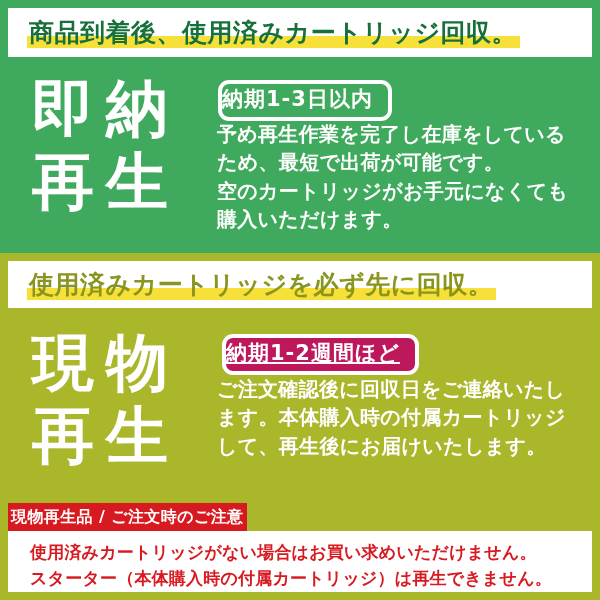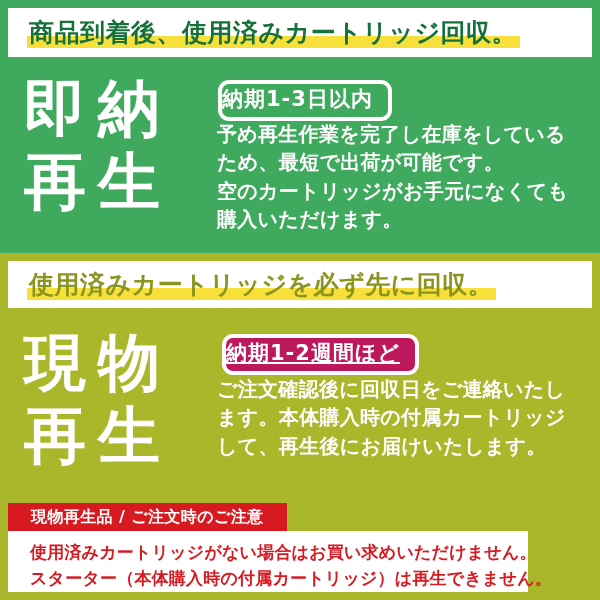--- a/index.html
+++ b/index.html
@@ -88,21 +88,21 @@
     width: 175px;
     color: #ffffff;
     font-size: 62px;
     font-weight: bold;
     line-height: 1.18;
     letter-spacing: 12px;
     text-align: left;
   }
   .bigword-sokuno { top: 72px; }
   .bigword-genbutsu { top: 326px; }
-  .bigword .row { display: block; white-space: nowrap; }
+  .bigword .row { display: block; white-space: nowrap; margin-left: 8px; }
 
   
   .badge {
     position: absolute;
     display: inline-block;
     border: 4px solid #ffffff;
     border-radius: 11px;
     padding: 4px 15px 6px 0;
     font-size: 21px;
     font-weight: bold;
@@ -139,36 +139,36 @@
   .body-sokuno { top: 120px; }
   .body-genbutsu { top: 375px; }
   .body-text .line { display: block; white-space: nowrap; }
 
   
   .caution-tag {
     position: absolute;
     left: 8px;
     top: 503px;
     height: 28px;
-    padding: 0 23px;
+    padding: 0 3px;
     background: #d71920;
     color: #ffffff;
     font-size: 16px;
     font-weight: bold;
     letter-spacing: 0.4px;
     display: flex;
     align-items: center;
     white-space: nowrap;
     box-sizing: border-box;
   }
   .caution-box {
     position: absolute;
     left: 8px;
     top: 531px;
-    width: 520px;
+    width: 584px;
     height: 61px;
     background: #ffffff;
     box-sizing: border-box;
     padding: 9px 0 0 22px;
   }
   .caution-box .line {
     display: block;
     color: #d71920;
     font-size: 17px;
     font-weight: bold;

